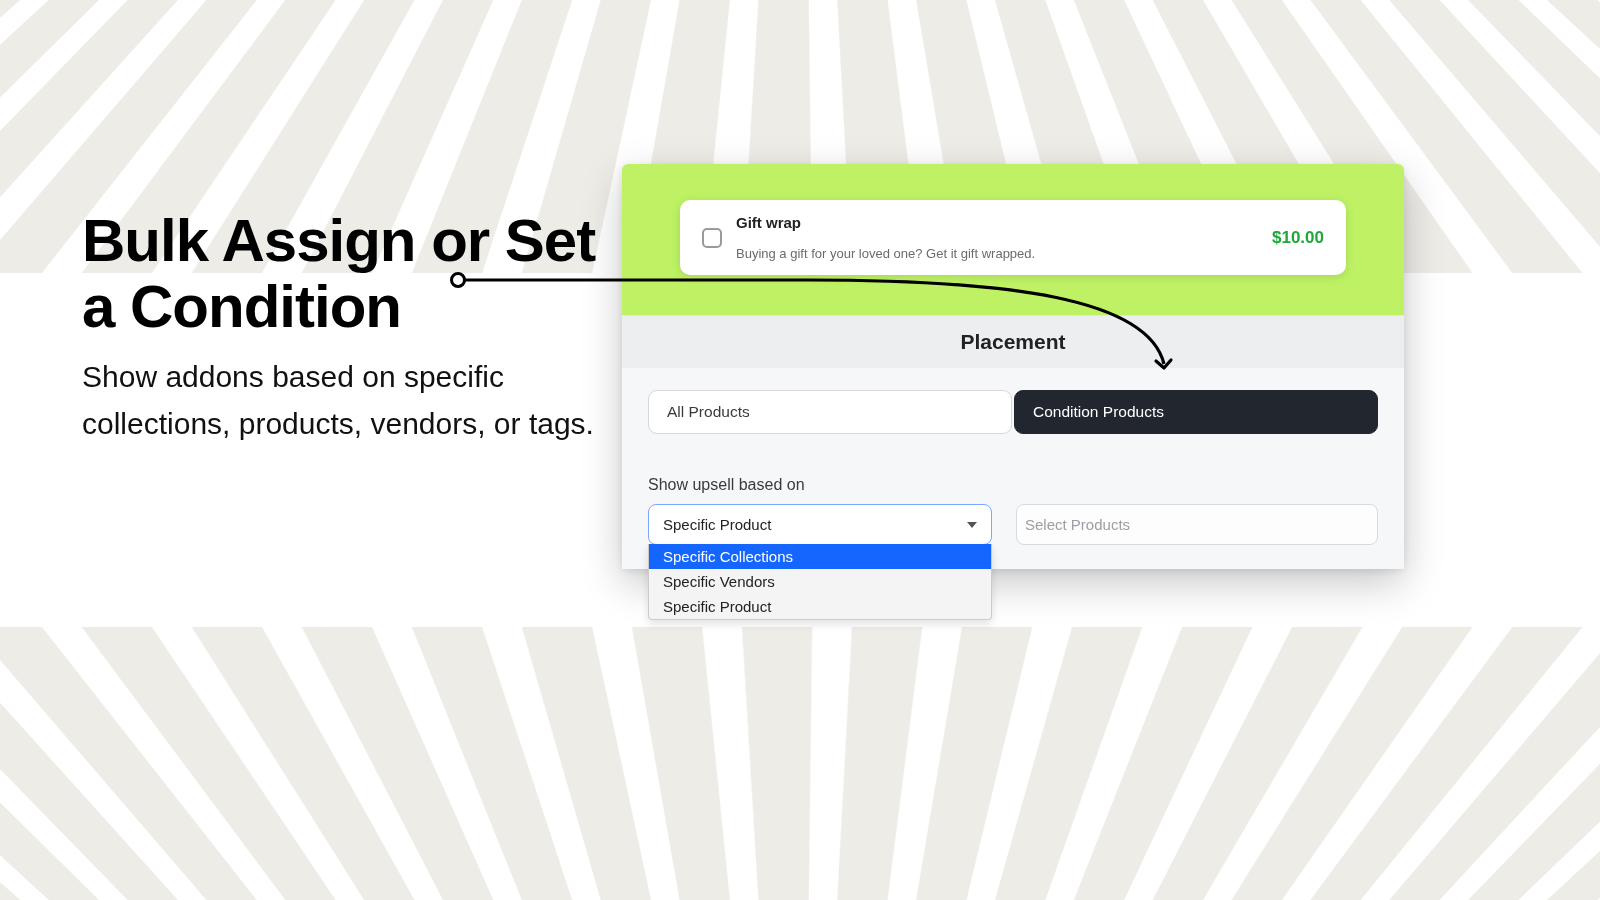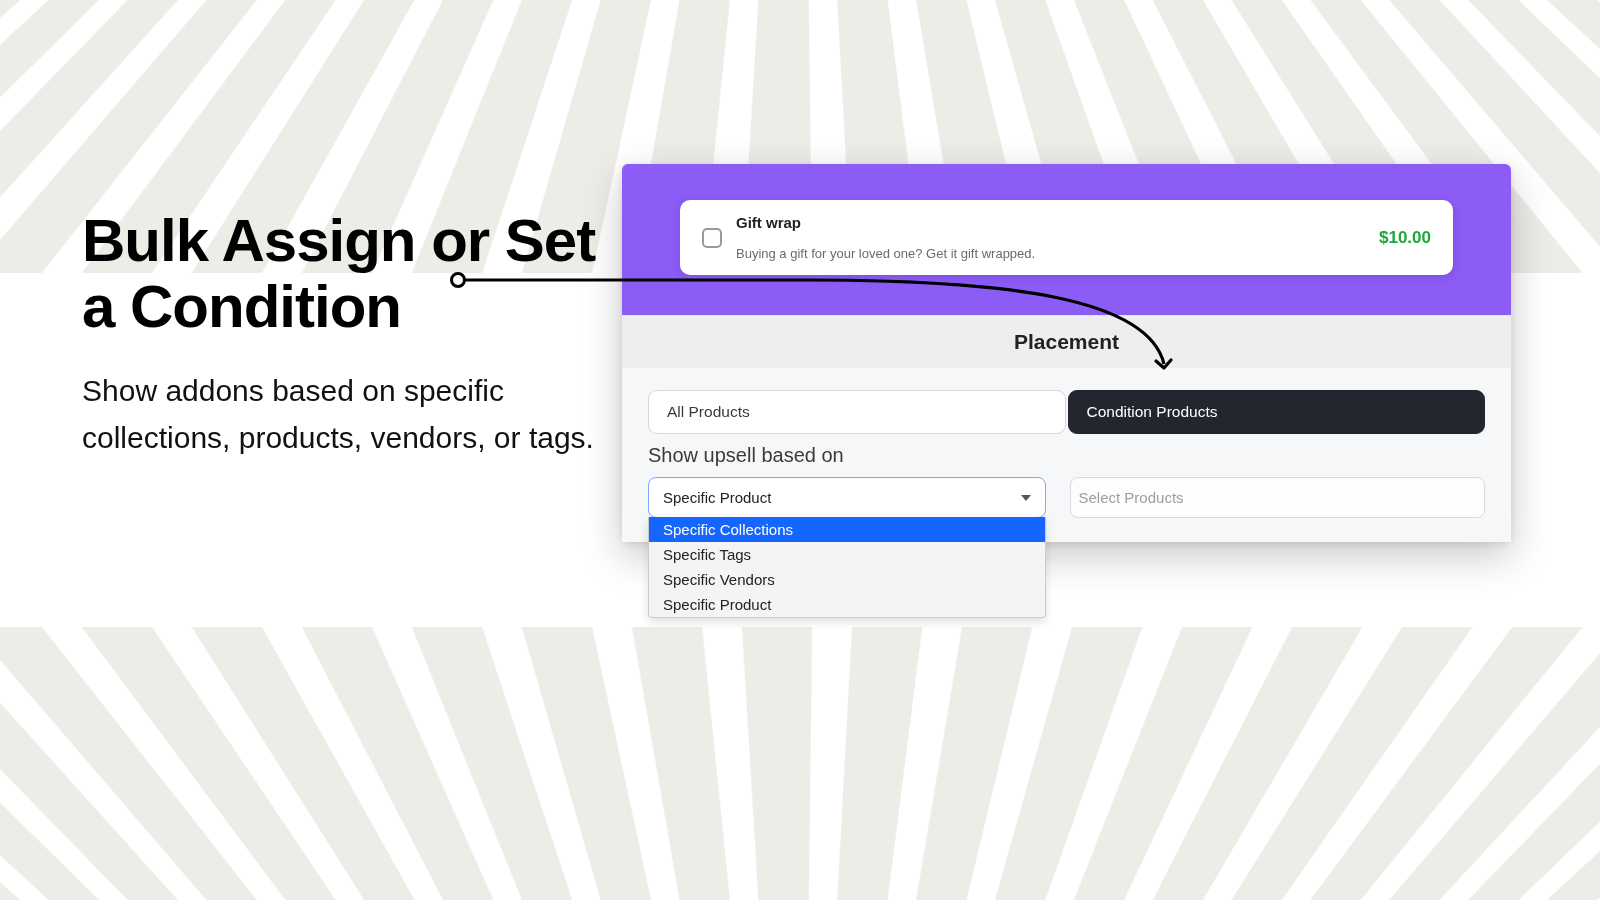--- a/index.html
+++ b/index.html
@@ -7,36 +7,36 @@
 .bg-pattern{position:absolute;inset:0;background:#fff;overflow:hidden;z-index:0}
 .bg-pattern::before,.bg-pattern::after{content:"";position:absolute;left:-200px;right:-200px;height:380px;
   background-image:linear-gradient(#eceae5 0 100%),linear-gradient(#eceae5 0 100%);
   background:repeating-linear-gradient(90deg,transparent 0 26px,#eceae5 26px 72px),repeating-linear-gradient(0deg,#fff 0 14px,transparent 14px 46px);
   opacity:.9}
 .bg-pattern::before{top:-60px;transform:perspective(900px) rotateX(55deg);transform-origin:top center}
 .bg-pattern::after{bottom:-60px;transform:perspective(900px) rotateX(-55deg);transform-origin:bottom center}
 .content{position:relative;z-index:1}
 .heading{position:absolute;left:82px;top:208px;width:520px}
 .heading h1{font-family:"Arial Black",Arial,sans-serif;font-weight:900;font-size:60px;line-height:1.1;letter-spacing:-1px;color:#000}
-.heading p{margin-top:28px;font-size:30px;line-height:1.55;color:#111;font-weight:400}
-.panel{position:absolute;left:622px;top:164px;width:889px;background:#8b5cf6;border-radius:6px;box-shadow:0 14px 40px rgba(0,0,0,.22),0 2px 8px rgba(0,0,0,.1);overflow:visible}
+.heading p{margin-top:14px;font-size:30px;line-height:1.55;color:#111;font-weight:400}
+.panel{position:absolute;left:622px;top:164px;width:782px;background:#bef264;border-radius:6px;box-shadow:0 14px 40px rgba(0,0,0,.22),0 2px 8px rgba(0,0,0,.1);overflow:visible}
 .addon-area{padding:36px 58px 40px}
 .addon-card{display:flex;align-items:center;justify-content:space-between;background:#fff;border-radius:10px;padding:14px 22px;box-shadow:0 2px 10px rgba(0,0,0,.12)}
 .addon-left{display:flex;align-items:center;gap:14px}
 .chk{width:20px;height:20px;border:2px solid #9a9a9a;border-radius:5px;background:#fff}
 .addon-text .t1{font-weight:700;font-size:15px;color:#222}
 .addon-text .t2{font-size:13px;color:#6b6b6b;margin-top:15px}
 .addon-price{font-weight:800;font-size:17px;color:#1fa83a}
 .placement-head{background:#edeef0;text-align:center;padding:14px 0;font-size:21px;font-weight:600;color:#222;border-top:1px solid #e3e4e7}
 .placement-body{background:#f6f7f8;padding:22px 26px 24px;position:relative}
 .seg{display:flex;gap:2px}
 .seg-btn{flex:1;padding:12px 18px;border-radius:9px;font-size:15.5px;cursor:pointer}
 .seg-inactive{background:#fff;border:1.5px solid #d5d7da;color:#3a3a3a}
 .seg-active{background:#21262f;border:1.5px solid #21262f;color:#fff;font-weight:500}
-.field-label{margin-top:10px;font-size:20px;color:#3a3a3a}
+.field-label{margin-top:42px;font-size:16px;color:#3a3a3a}
 .row2{display:flex;gap:24px;margin-top:10px;align-items:flex-start}
 .select-wrap{flex:1;position:relative}
 .select-box{width:100%;display:flex;align-items:center;justify-content:space-between;background:#fff;border:1.5px solid #7aa7ff;border-radius:8px;padding:11px 14px;font-size:15px;color:#222;cursor:pointer}
 .chev{width:0;height:0;border-left:5px solid transparent;border-right:5px solid transparent;border-top:6px solid #555}
 .dropdown{position:absolute;top:40px;left:0;right:0;background:#f4f4f4;border:1px solid #c9cbce;border-top:none;border-radius:0 0 4px 4px;overflow:hidden;box-shadow:0 4px 10px rgba(0,0,0,.12)}
 .dropdown .opt{padding:4px 14px;font-size:15px;color:#222;cursor:pointer}
 .dropdown .opt.hl{background:#1566ff;color:#fff}
 .picker{flex:1;background:#fdfdfd;border:1.5px solid #d8dadd;border-radius:8px;padding:11px 8px;font-size:15px;color:#9b9ea3;cursor:pointer}
 .footer{background:#f6f7f8;padding:0 26px 26px;display:flex;justify-content:flex-end}
 .update-btn{background:#000;color:#fff;border:none;border-radius:8px;padding:12px 22px;font-size:16px;font-weight:700;cursor:pointer}
@@ -84,21 +84,20 @@
       <div class="field-label">Show upsell based on</div>
 
       <div class="row2">
         <div class="select-wrap">
           <div class="select-box">
             <span>Specific Product</span>
             <span class="chev"></span>
           </div>
           <div class="dropdown">
             <div class="opt hl">Specific Collections</div>
-            <div class="opt">Specific Tags</div>
             <div class="opt">Specific Vendors</div>
             <div class="opt">Specific Product</div>
           </div>
         </div>
         <div class="picker">Select Products</div>
       </div>
     </div>
 
   </div>
 </div>

